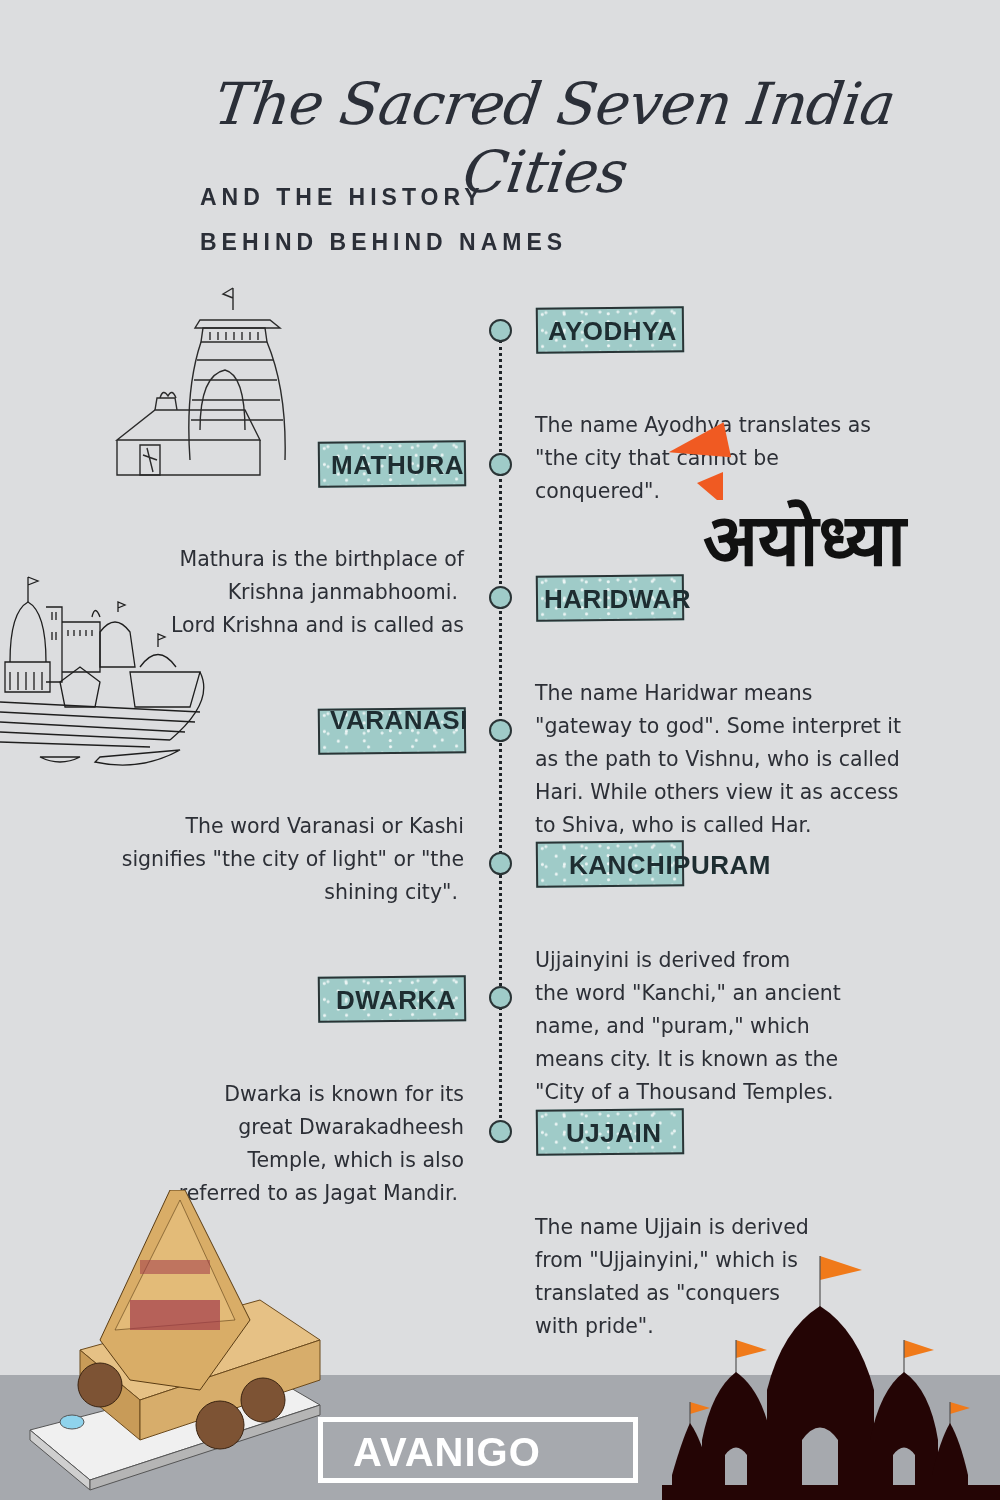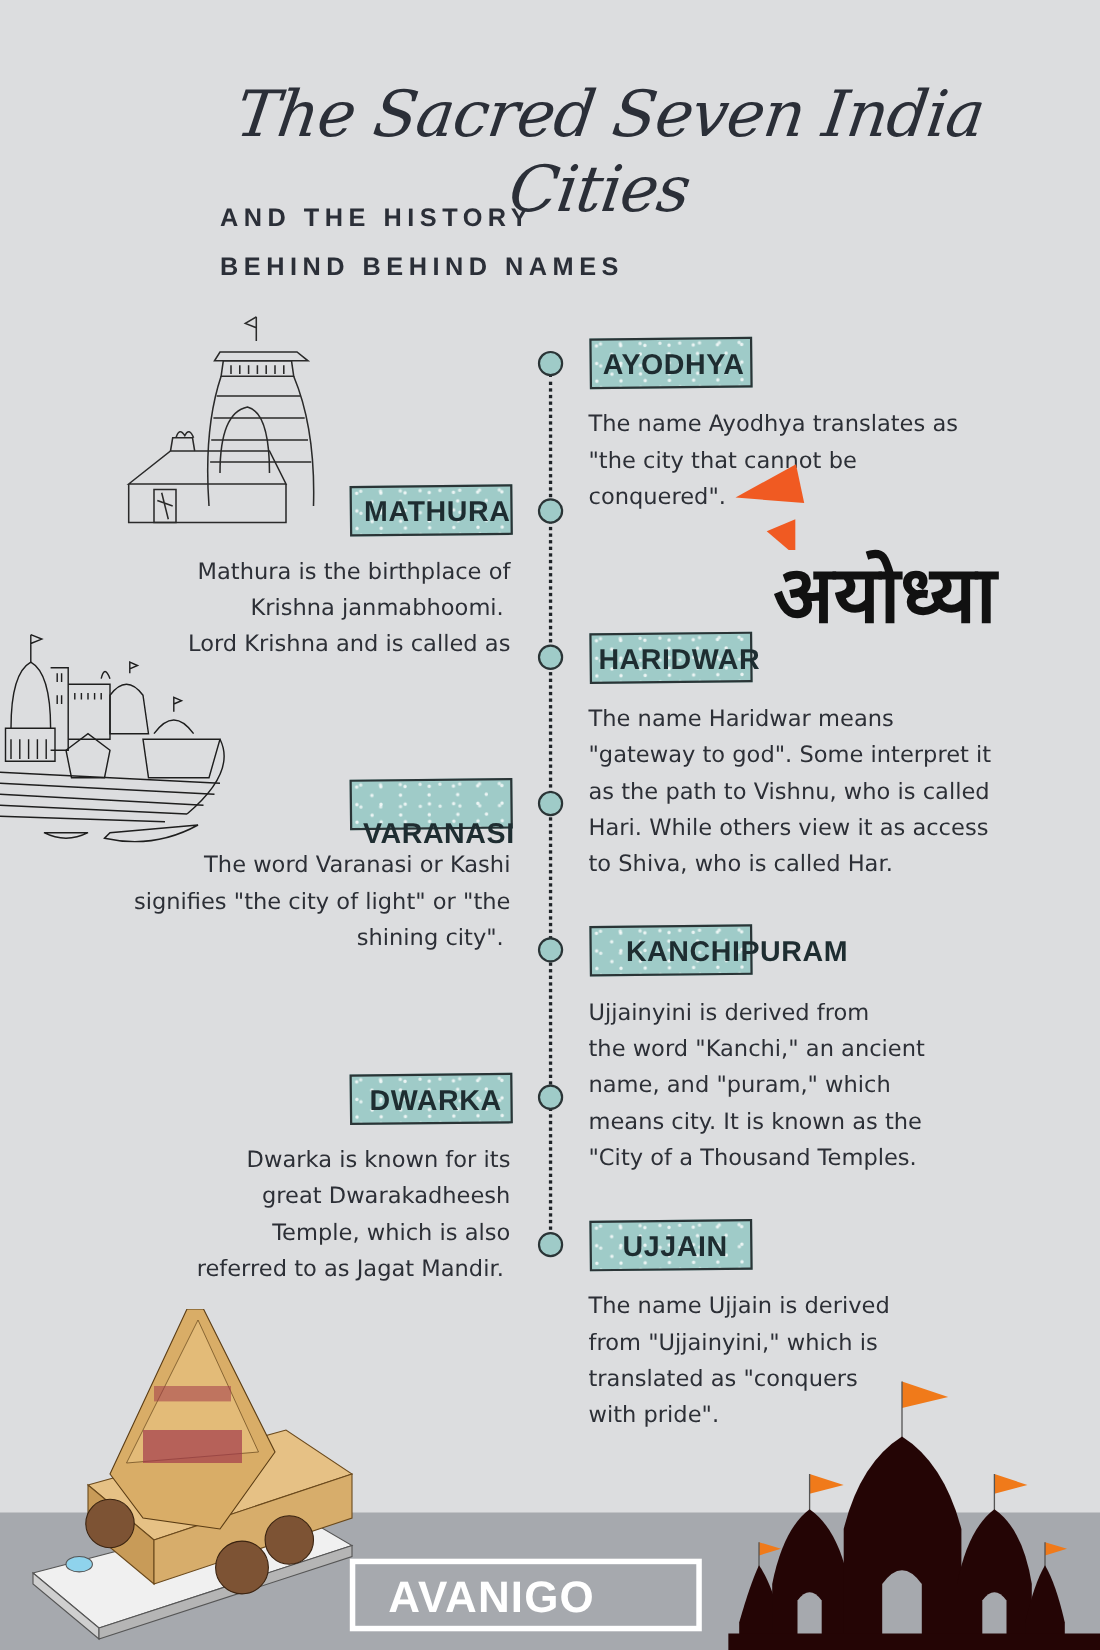--- a/index.html
+++ b/index.html
@@ -44,21 +44,21 @@
       radial-gradient(circle at 45% 15%, rgba(255,255,255,.7) 1px, transparent 2px);
     background-size:22px 16px, 26px 18px, 18px 20px;
     transform:rotate(-0.6deg);
   }
   .tag-label {
     position:absolute; font-family:"Liberation Sans", sans-serif; font-weight:bold;
     font-size:26px; color:#1e2d31; letter-spacing:0.5px; white-space:nowrap;
   }
   .desc {
     position:absolute; font-family:"DejaVu Sans", sans-serif; font-size:20.5px;
-    line-height:33px; color:#2c2f36;
+    line-height:33px; color:#2c2f36;margin-top:40px;
   }
   .desc.right { text-align:right; }
   .desc.left { text-align:left; }
 
   .art { position:absolute; }
   .devanagari {
     position:absolute; left:695px; top:470px; width:275px; height:110px;
   }
   .logo {
     position:absolute; left:318px; top:1417px; width:320px; height:66px;
@@ -112,21 +112,21 @@
 <div class="tag-label" style="left:544px;top:584px;">HARIDWAR</div>
 <div class="desc left" style="left:535px;top:637px;width:400px;">
   <div>The name Haridwar means</div>
   <div>"gateway to god". Some interpret it</div>
   <div>as the path to Vishnu, who is called</div>
   <div>Hari. While others view it as access</div>
   <div>to Shiva, who is called Har.</div>
 </div>
 
 <div class="tag" style="left:318px;top:708px;width:144px;"></div>
-<div class="tag-label" style="left:330px;top:742px;">VARANASI</div>
+<div class="tag-label" style="left:330px;top:705px;">VARANASI</div>
 <div class="desc right" style="left:80px;top:770px;width:384px;">
   <div>The word Varanasi or Kashi</div>
   <div>signifies "the city of light" or "the</div>
   <div style="padding-right:6px">shining city".</div>
 </div>
 
 <div class="tag" style="left:536px;top:841px;width:144px;"></div>
 <div class="tag-label" style="left:569px;top:850px;">KANCHIPURAM</div>
 <div class="desc left" style="left:535px;top:904px;width:380px;">
   <div>Ujjainyini is derived from</div>

